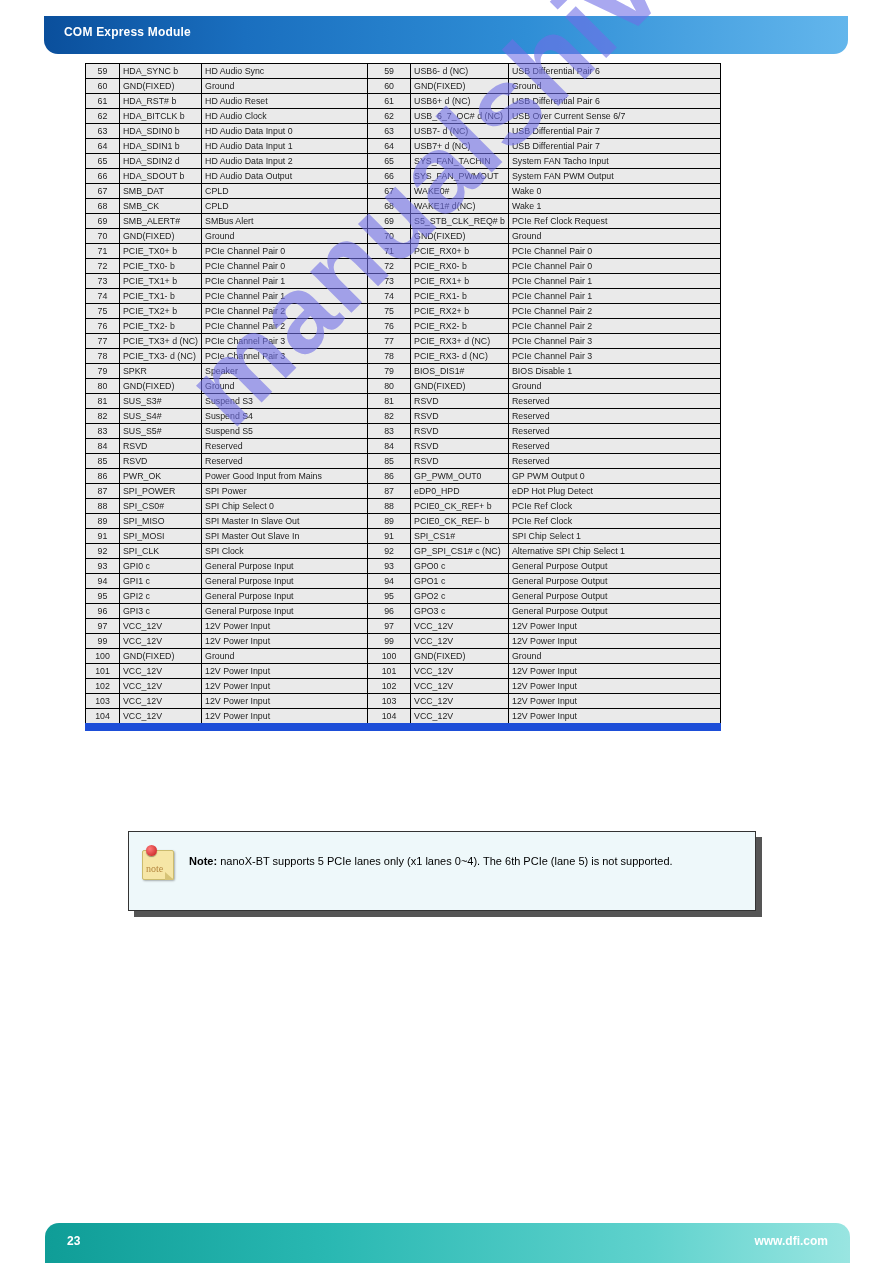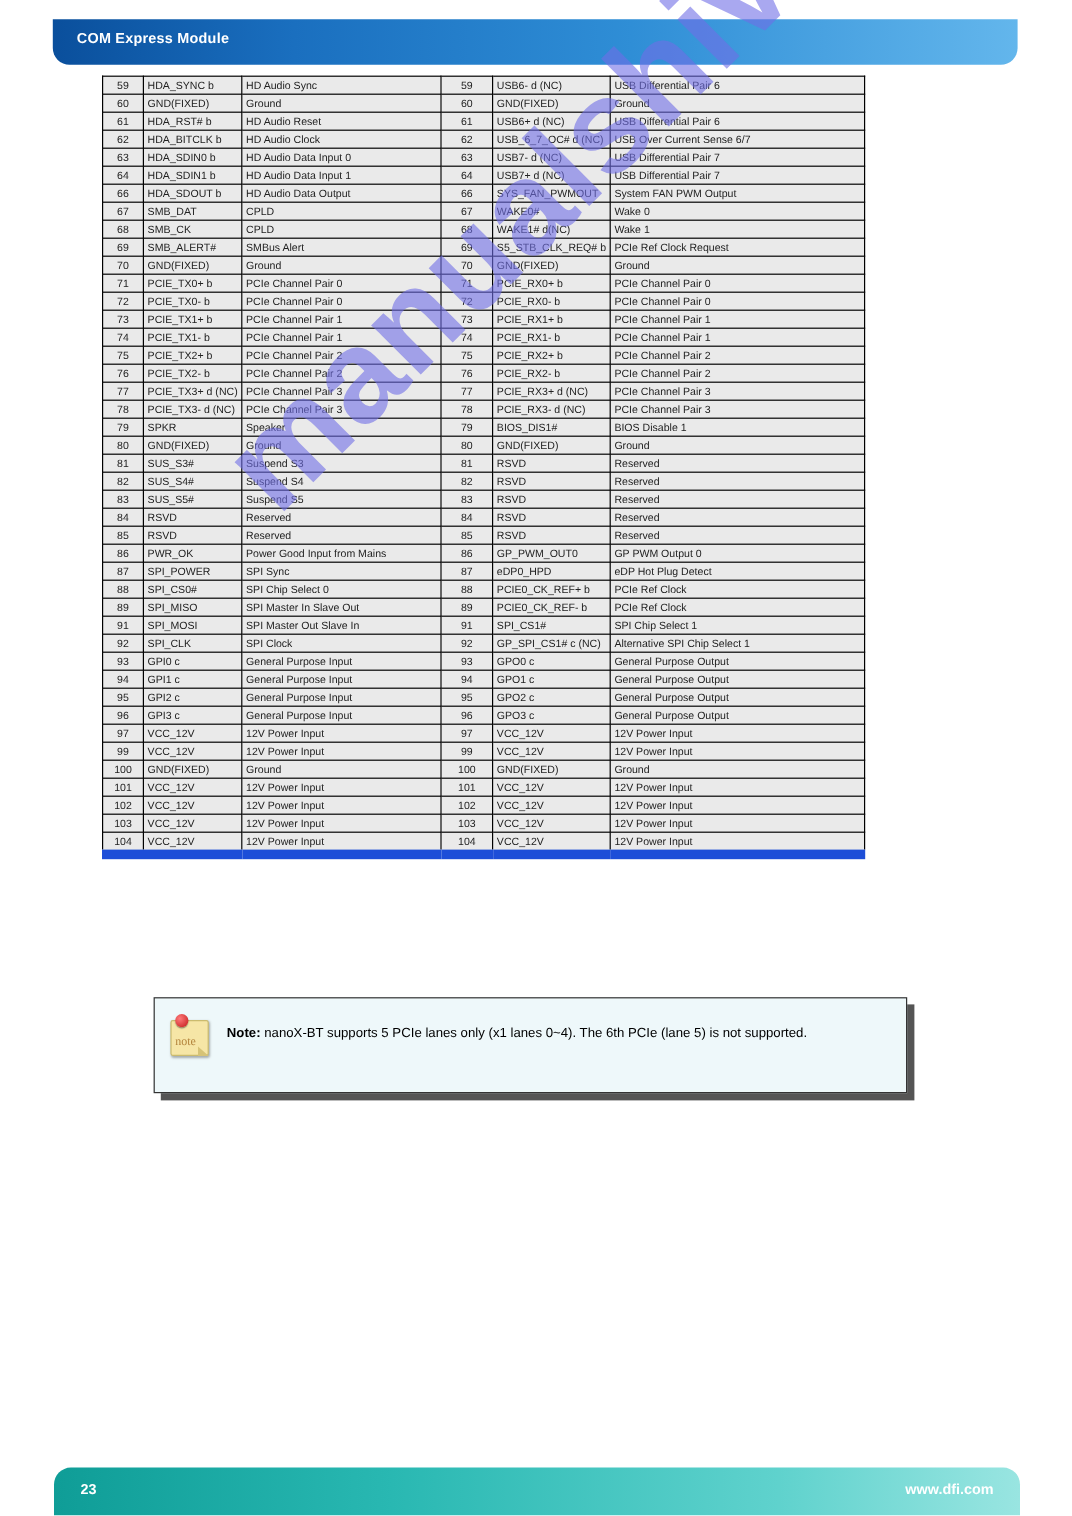--- a/index.html
+++ b/index.html
@@ -222,20 +222,28 @@
       </tr>
       <tr>
         <td class="c1">64</td>
         <td class="c2">HDA_SDIN1 b</td>
         <td class="c3">HD Audio Data Input 1</td>
         <td class="c4">64</td>
         <td class="c5">USB7+  d (NC)</td>
         <td class="c6">USB Differential Pair 7</td>
       </tr>
       <tr>
+        <td class="c1">65</td>
+        <td class="c2">HDA_SDIN2 d</td>
+        <td class="c3">HD Audio Data Input 2</td>
+        <td class="c4">65</td>
+        <td class="c5">SYS_FAN_TACHIN</td>
+        <td class="c6">System FAN Tacho Input</td>
+      </tr>
+      <tr>
         <td class="c1">66</td>
         <td class="c2">HDA_SDOUT b</td>
         <td class="c3">HD Audio Data Output</td>
         <td class="c4">66</td>
         <td class="c5">SYS_FAN_PWMOUT</td>
         <td class="c6">System FAN PWM Output</td>
       </tr>
       <tr>
         <td class="c1">67</td>
         <td class="c2">SMB_DAT</td>
@@ -392,21 +400,21 @@
         <td class="c1">86</td>
         <td class="c2">PWR_OK</td>
         <td class="c3">Power Good Input from Mains</td>
         <td class="c4">86</td>
         <td class="c5">GP_PWM_OUT0</td>
         <td class="c6">GP PWM Output 0</td>
       </tr>
       <tr>
         <td class="c1">87</td>
         <td class="c2">SPI_POWER</td>
-        <td class="c3">SPI Sync</td>
+        <td class="c3">SPI Power</td>
         <td class="c4">87</td>
         <td class="c5">eDP0_HPD</td>
         <td class="c6">eDP Hot Plug Detect</td>
       </tr>
       <tr>
         <td class="c1">88</td>
         <td class="c2">SPI_CS0#</td>
         <td class="c3">SPI Chip Select 0</td>
         <td class="c4">88</td>
         <td class="c5">PCIE0_CK_REF+ b</td>

